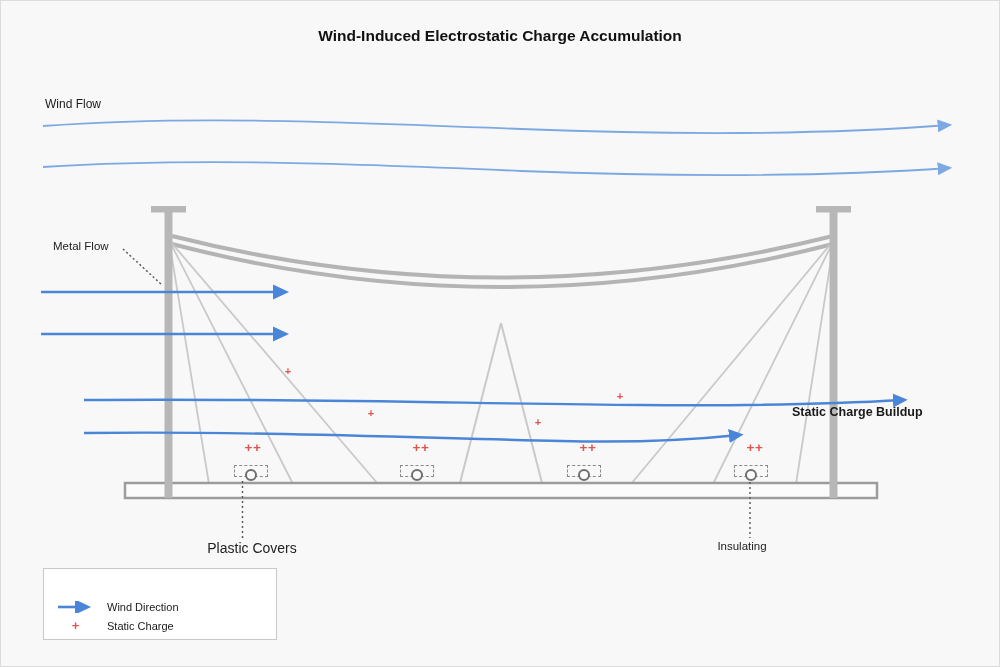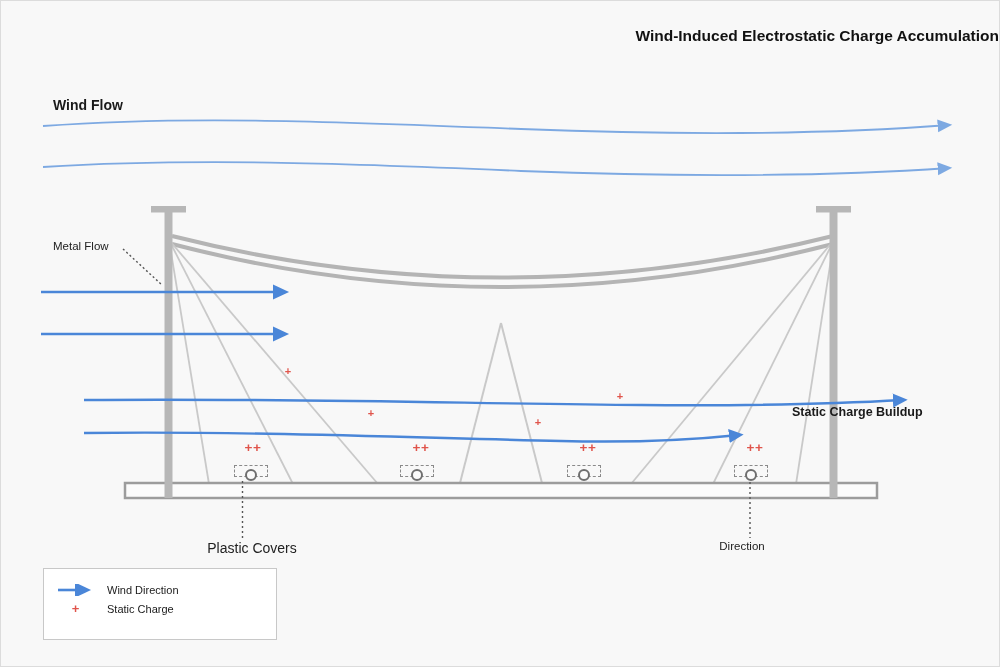--- a/index.html
+++ b/index.html
@@ -11,24 +11,24 @@
     overflow:hidden;
   }
   #canvas{
     position:absolute;left:0;top:0;width:1000px;height:667px;
     box-sizing:border-box;border:1px solid #dcdcdc;
     background:#f8f8f8;
   }
   svg#diagram{position:absolute;left:0;top:0;}
   .lbl{position:absolute;color:#1a1a1a;white-space:nowrap;}
   .title{
-    left:0;right:0;top:26px;text-align:right;
+    left:0;right:0;top:26px;text-align:center;
     font-size:15.5px;font-weight:bold;color:#111;
   }
-  .wind-flow{left:52px;top:96px;font-size:14px;font-weight:bold;}
+  .wind-flow{left:44px;top:96px;font-size:12px;font-weight:normal;}
   .metal-stays{left:52px;top:239px;font-size:11.5px;color:#222;}
   .scb{left:791px;top:404px;font-size:12.5px;font-weight:bold;text-align:right;}
   .plastic{left:251px;top:539px;font-size:14px;color:#222;transform:translateX(-50%);}
   .lumin{left:741px;top:539px;font-size:11.5px;color:#222;transform:translateX(-50%);}
   .charge{
     position:absolute;color:#e0544b;font-weight:bold;
     transform:translate(-50%,-50%);line-height:1;
   }
   .charge.single{font-size:11px;}
   .charge.double{font-size:13.5px;letter-spacing:0.5px;}
@@ -36,21 +36,21 @@
     position:absolute;width:34px;height:12px;box-sizing:border-box;
     border:1.5px dashed #8a8a8a;background:transparent;
   }
   .fixture-circle{
     position:absolute;width:12px;height:12px;box-sizing:border-box;
     border:2px solid #6e6e6e;border-radius:50%;background:#fafafa;
   }
   .legend{
     position:absolute;left:42px;top:567px;width:234px;height:72px;
     background:#ffffff;border:1px solid #c8c8c8;box-sizing:border-box;
-    padding-top:11px;
+    padding-top:28px;
   }
   .legend-row{display:flex;align-items:center;height:19px;}
   .legend-sym{width:63px;display:flex;justify-content:center;align-items:center;flex:none;}
   .legend-label{font-size:11px;color:#1a1a1a;}
   .legend-plus{color:#e0544b;font-weight:bold;font-size:13px;line-height:1;}
   .legend-dash{width:27px;height:0;border-top:2px dashed #ababab;}
 </style>
 </head>
 <body>
 
@@ -105,21 +105,21 @@
     <path d="M40,333 L283,333" fill="none" stroke="#4a86d8" stroke-width="2.6" marker-end="url(#arrowWind)"></path>
     <path d="M83,399 C300,397 480,403 640,404 C760,405 850,402 902,399" fill="none" stroke="#4a86d8" stroke-width="2.4" marker-end="url(#arrowWind)"></path>
     <path d="M83,432 C250,430 420,437 560,440 C640,442 700,438 738,434" fill="none" stroke="#4a86d8" stroke-width="2.4" marker-end="url(#arrowWind)"></path>
   </svg>
 
   <div class="lbl title">Wind-Induced Electrostatic Charge Accumulation</div>
   <div class="lbl wind-flow">Wind Flow</div>
   <div class="lbl metal-stays">Metal Flow</div>
   <div class="lbl scb">Static Charge Buildup</div>
   <div class="lbl plastic">Plastic Covers</div>
-  <div class="lbl lumin">Direction</div>
+  <div class="lbl lumin">Insulating</div>
 
   <div id="markers">
       <span class="charge single" style="position: absolute; left: 287px; top: 370px;">+</span>
       <span class="charge single" style="position: absolute; left: 370px; top: 412px;">+</span>
       <span class="charge single" style="position: absolute; left: 537px; top: 421px;">+</span>
       <span class="charge single" style="position: absolute; left: 619px; top: 395px;">+</span>
       <span class="charge double" style="position: absolute; left: 252px; top: 447px;">++</span>
       <span class="charge double" style="position: absolute; left: 420px; top: 447px;">++</span>
       <span class="charge double" style="position: absolute; left: 587px; top: 447px;">++</span>
       <span class="charge double" style="position: absolute; left: 754px; top: 447px;">++</span>

